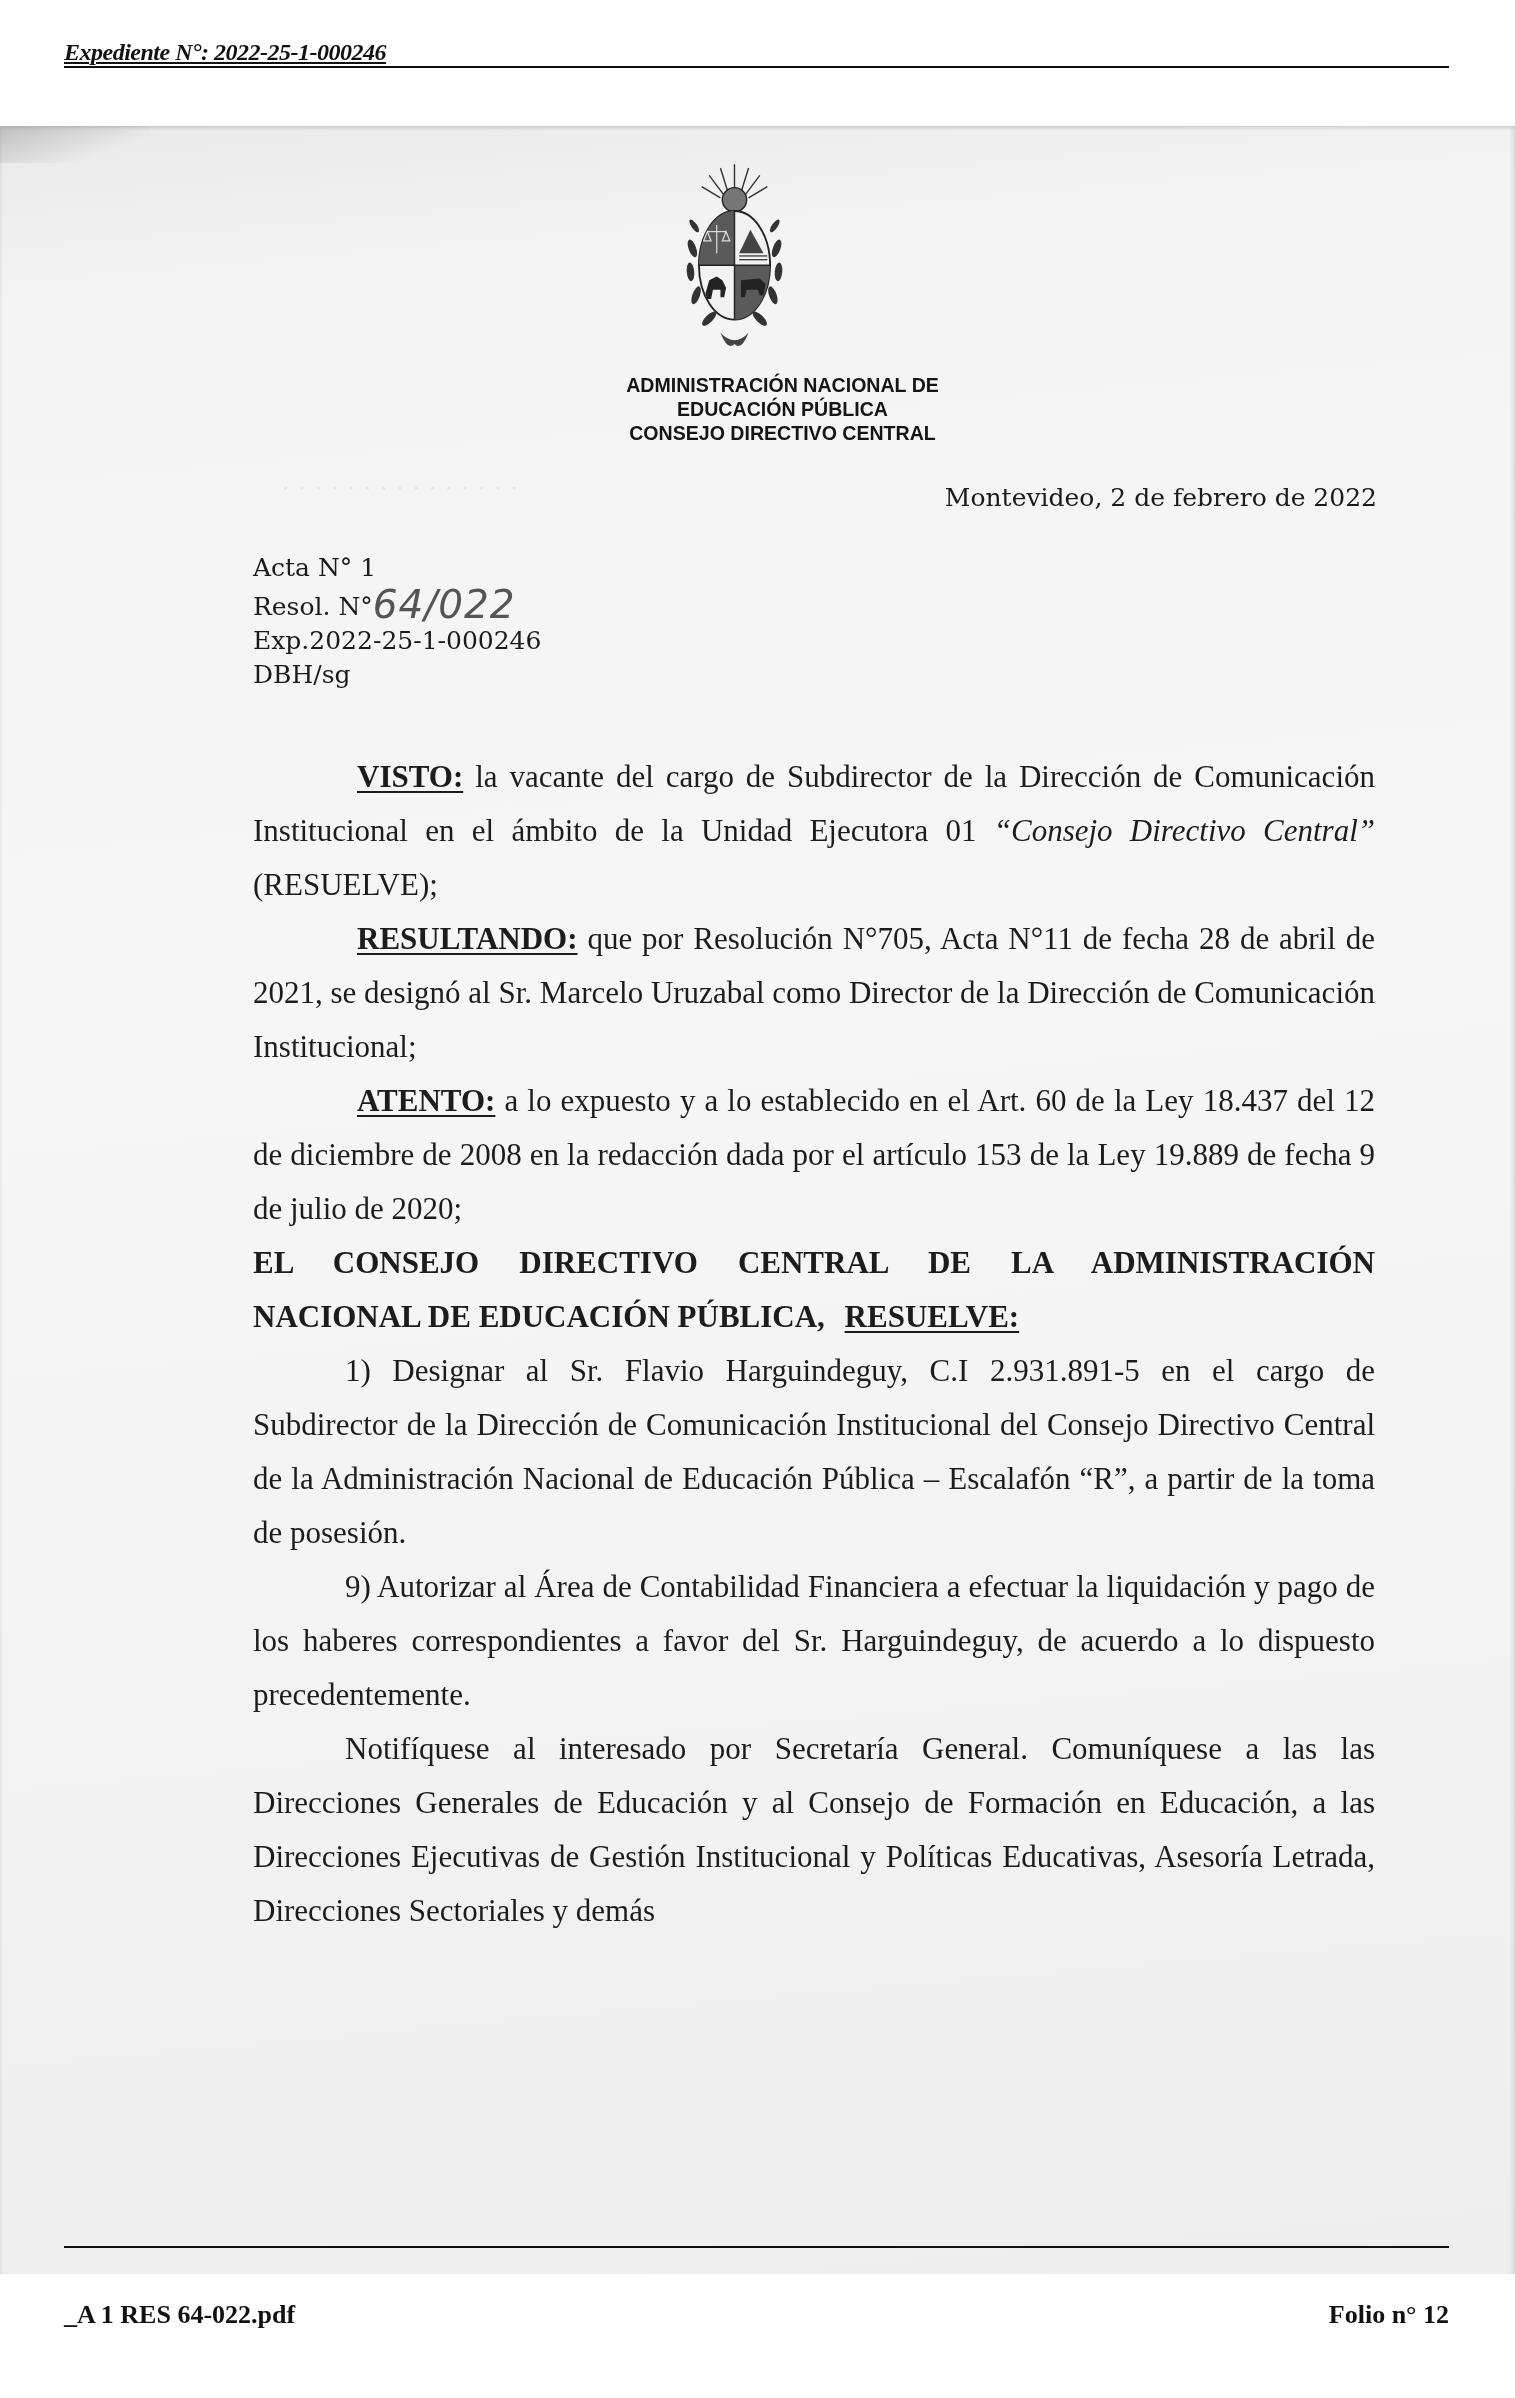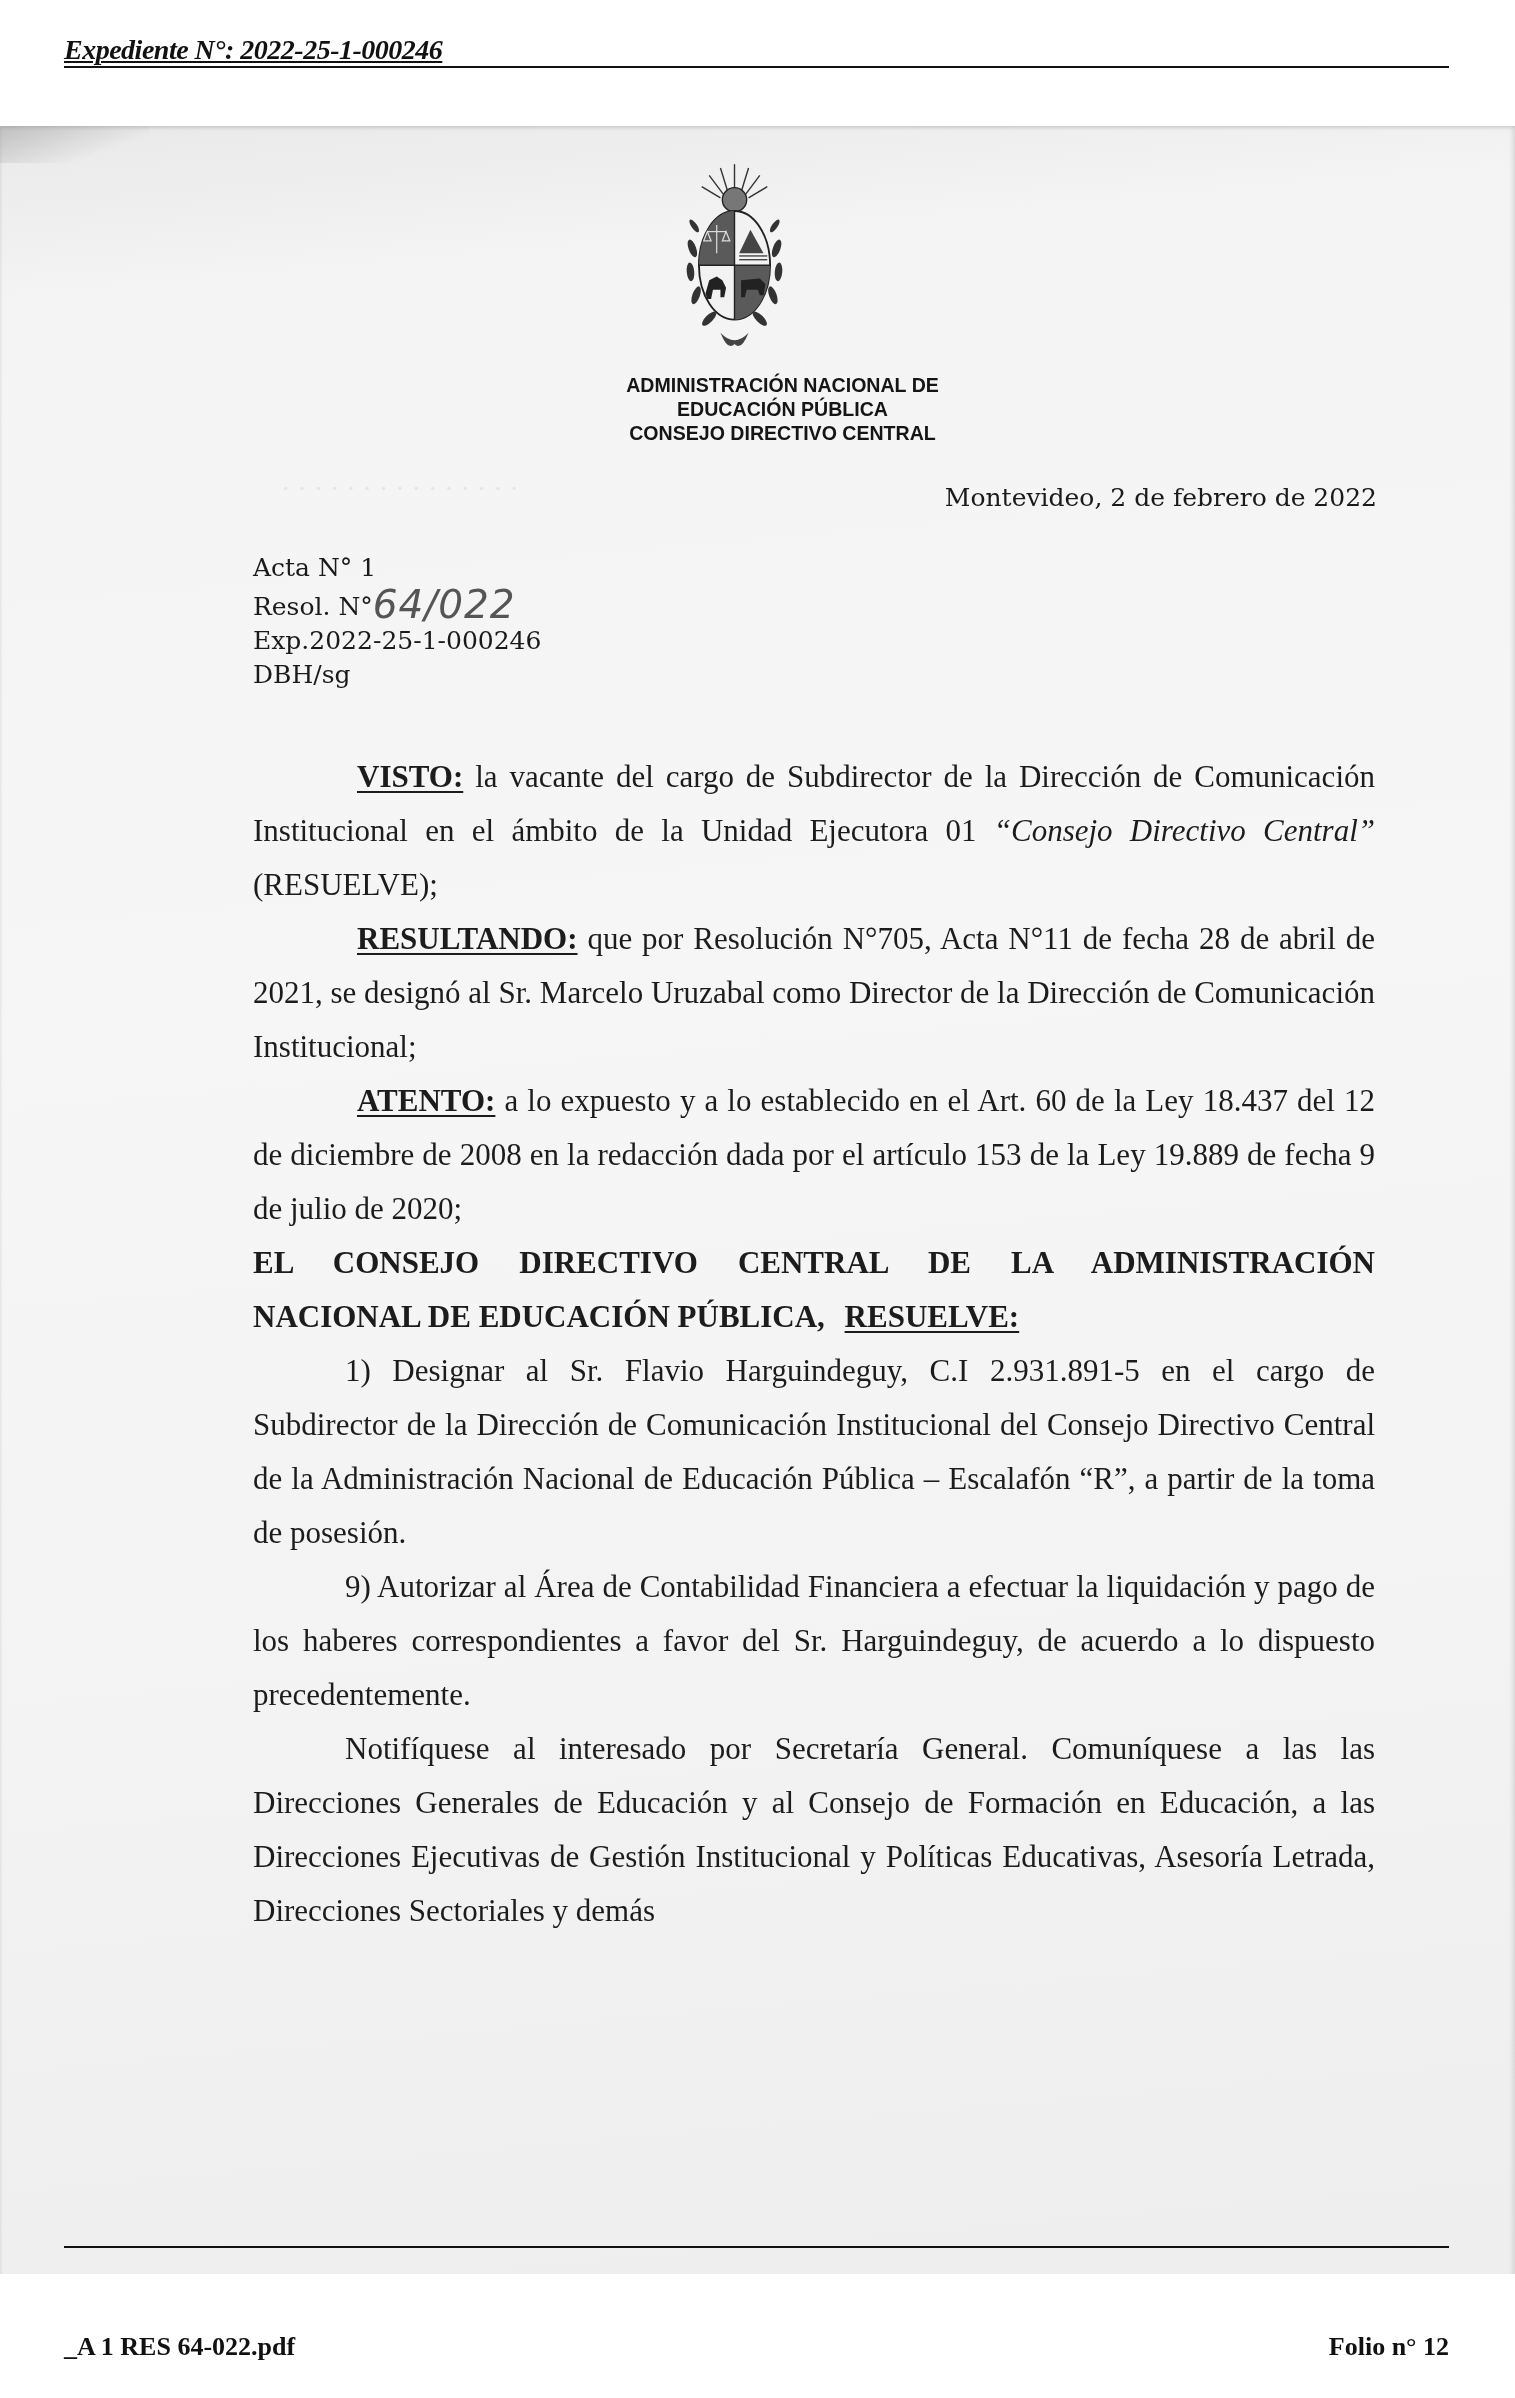--- a/index.html
+++ b/index.html
@@ -6,21 +6,21 @@
   body {
     width: 1516px; height: 2399px; background: #ffffff; position: relative; overflow: hidden;
     font-family: "DejaVu Serif", serif; color: #1a1a1a;
   }
   .pdf-header {
     position: absolute; left: 64px; top: 34px; width: 1385px;
     border-bottom: 2.8px solid #111; height: 32px;
   }
   .pdf-header .exp {
     font-family: "Liberation Serif", serif; font-style: italic; font-weight: bold;
-    font-size: 28px; letter-spacing: -0.5px; color: #111; position: absolute; left: 0; bottom: 0px;
+    font-size: 24px; letter-spacing: -0.5px; color: #111; position: absolute; left: 0; bottom: 0px;
     text-decoration: underline; text-decoration-thickness: 1.9px; text-underline-offset: 1.9px;
   }
   .scan {
     position: absolute; left: 0; top: 126px; width: 1516px; height: 2148px;
     background: linear-gradient(175deg, #e9e9e9 0%, #f4f4f4 8%, #f6f6f6 40%, #f3f3f3 70%, #eeeeee 100%);
     box-shadow: inset 0 1.9px 3.7px rgba(0,0,0,0.15);
   }
   .scan::before {
     content: ""; position: absolute; left: 0; top: 0; width: 150px; height: 37px;
     background: linear-gradient(160deg, rgba(150,150,150,0.5), rgba(255,255,255,0) 70%);
@@ -57,21 +57,21 @@
   .body-text p { margin: 0; }
   .indent { text-indent: 92px; }
   .kw { font-weight: bold; text-decoration: underline; text-decoration-thickness: 1.9px; text-underline-offset: 3.7px; margin-left: 12px; }
   .caps { font-weight: bold; text-align-last: justify; }
   .caps2 { font-weight: bold; }
   .foot-rule {
     position: absolute; left: 64px; top: 2246px; width: 1385px; border-top: 2.8px solid #111;
   }
   .foot-left, .foot-right {
     position: absolute; top: 2300px; font-family: "Liberation Serif", serif; font-weight: bold;
-    font-size: 26px; color: #111; margin-top: 32px;
+    font-size: 26px; color: #111;
   }
   .foot-left { left: 64px; }
   .foot-right { right: 67px; }
   .faint {
     position: absolute; color: rgba(120,120,120,0.12); font-family: "Liberation Serif", serif; font-size: 28px;
   }
 </style>
 </head>
 <body>
 

